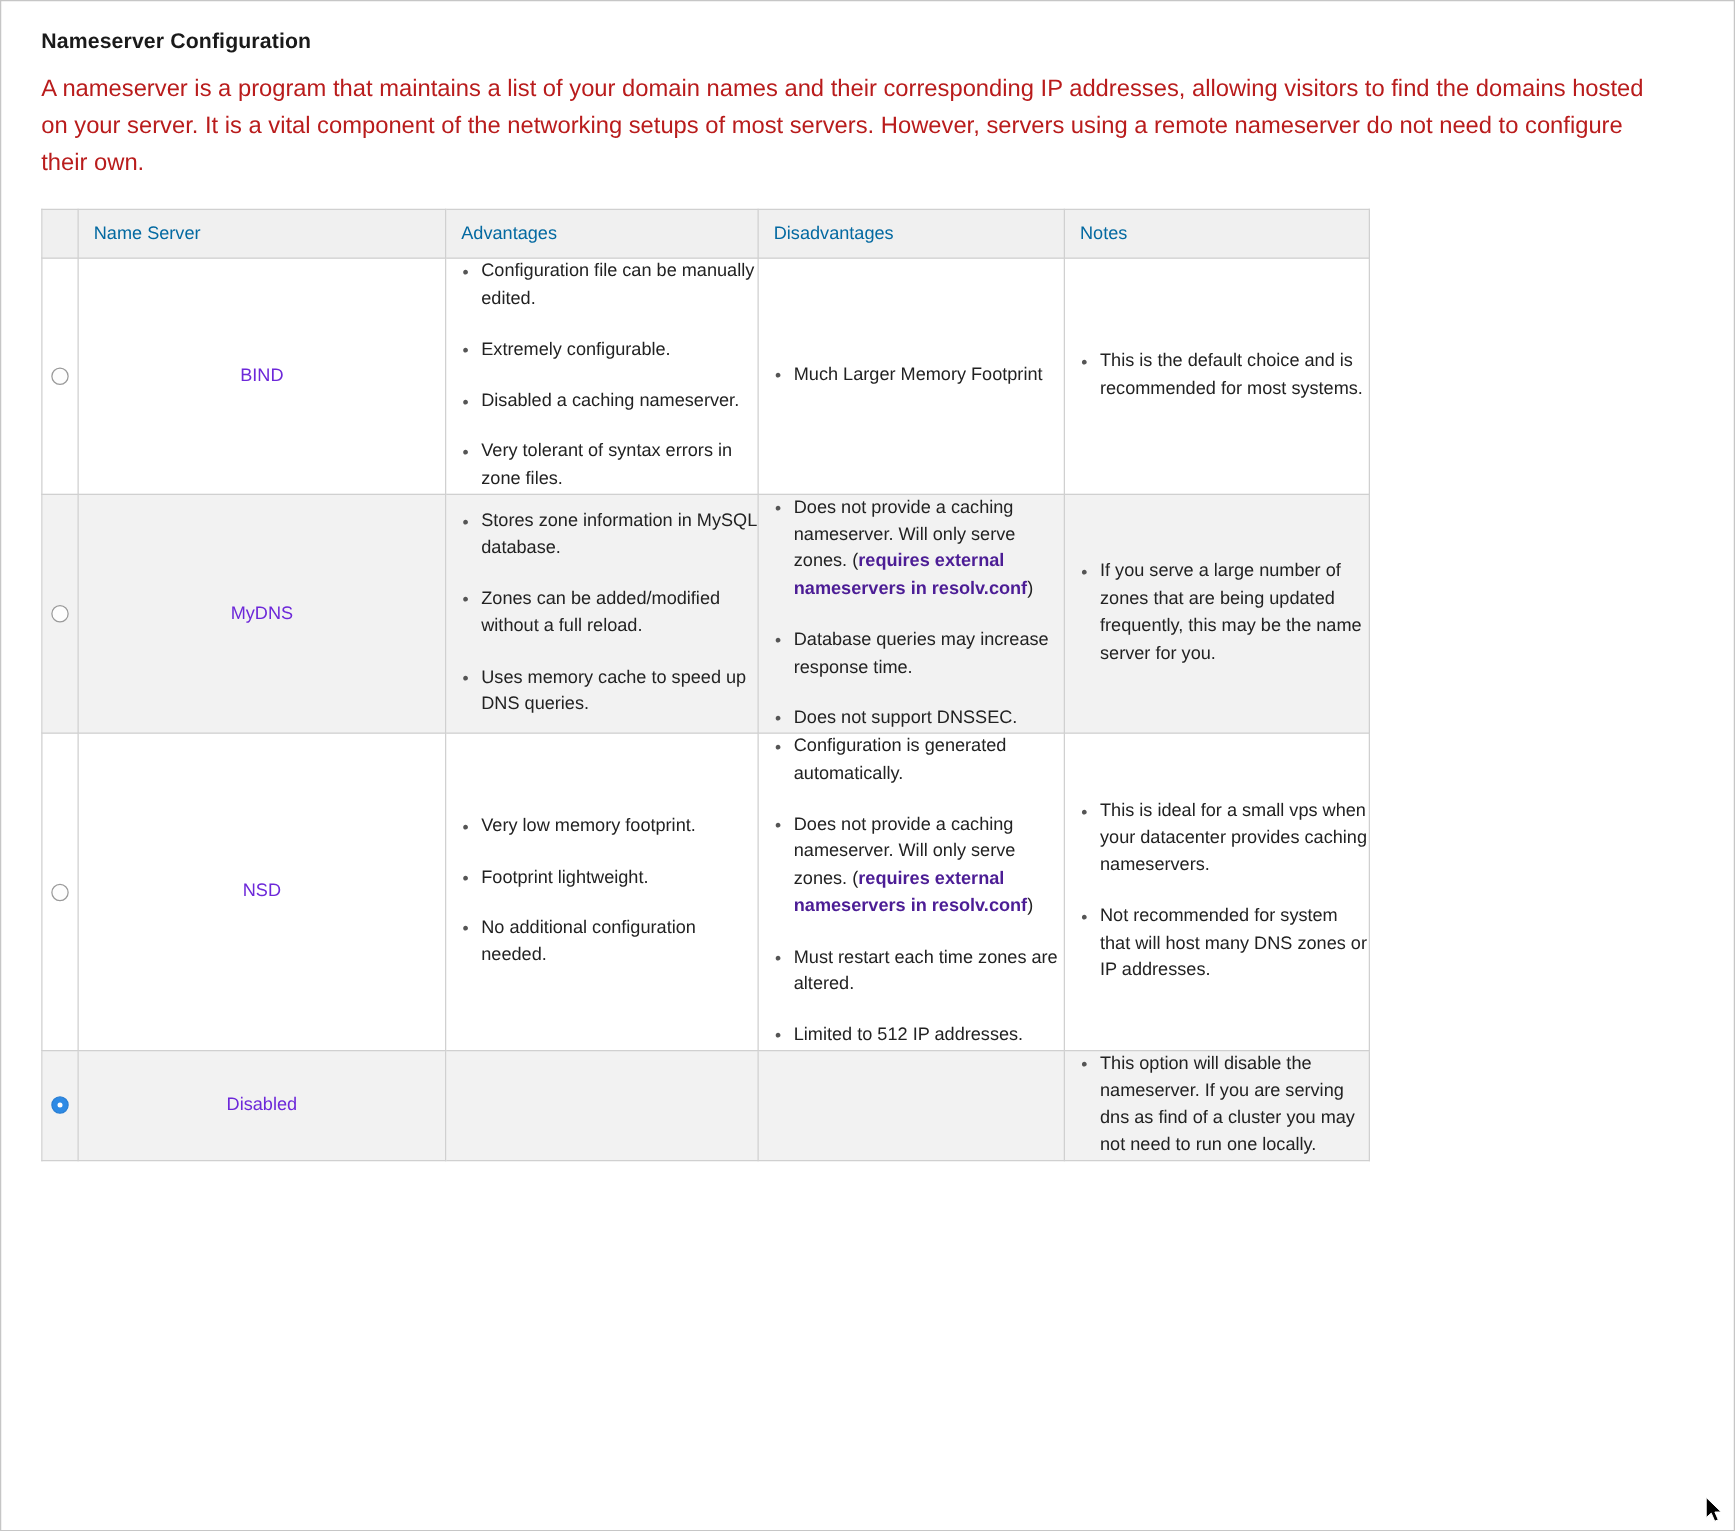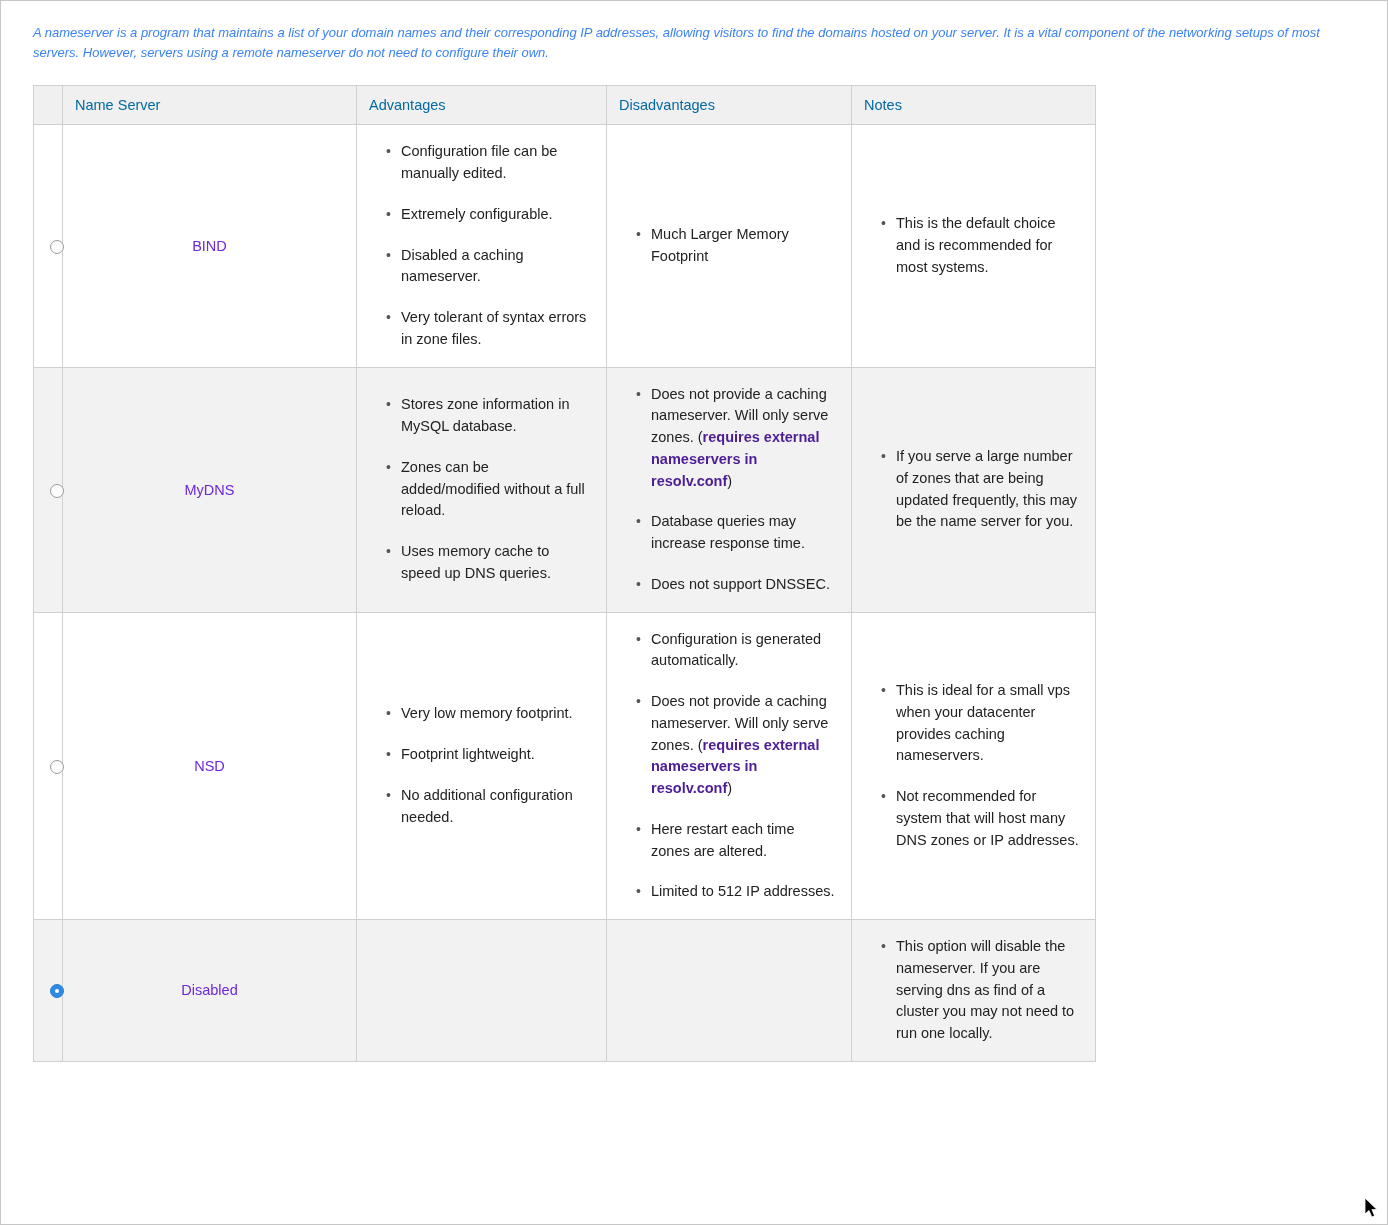--- a/index.html
+++ b/index.html
@@ -21,44 +21,43 @@
     padding: 22px 30px 0 32px;
   }
   .title {
     font-size: 17px;
     font-weight: bold;
     color: #1a1a1a;
     margin: 0 0 14px 0;
     letter-spacing: 0.1px;
   }
   .intro {
-    font-style: italic;
-    font-size: 13px;
+    font-size: 19px;
     line-height: 1.55;
-    color: #3b82f6;
+    color: #b91c1c;
     margin: 0 0 22px 0;
     max-width: 1300px;
   }
   .subintro {
     font-size: 14.5px;
     color: #222;
     margin: 0 0 16px 0;
   }
   table.ns-table {
     border-collapse: collapse;
     width: 1062px;
     table-layout: fixed;
     font-size: 14.5px;
     color: #222;
   }
   table.ns-table th,
   table.ns-table td {
     border: 1px solid #d0d0d0;
     vertical-align: middle;
-    padding: 16px;
+    padding: 0;
   }
   table.ns-table thead th {
     background: #f0f0f0;
     text-align: left;
     font-weight: normal;
     color: #0369a1;
     height: 38px;
     padding: 0 12px;
     font-size: 14.5px;
   }
@@ -145,20 +144,21 @@
     height: 0;
   }
   .cursor svg { display: block; }
   .empty-cell { height: 100%; }
 </style>
 </head>
 <body>
 
 <div class="page">
   <div class="content">
+    <h1 class="title">Nameserver Configuration</h1>
     <p class="intro">A nameserver is a program that maintains a list of your domain names and their corresponding IP addresses, allowing visitors to find the domains hosted on your server. It is a vital component of the networking setups of most servers. However, servers using a remote nameserver do not need to configure their own.</p>
 
     <table class="ns-table">
       <colgroup>
         <col class="c-radio">
         <col class="c-name">
         <col class="c-adv">
         <col class="c-dis">
         <col class="c-notes">
       </colgroup>
@@ -233,21 +233,21 @@
             <ul class="bullets">
               <li>Very low memory footprint.</li>
               <li>Footprint lightweight.</li>
               <li>No additional configuration needed.</li>
             </ul>
           </td>
           <td class="list-cell">
             <ul class="bullets">
               <li>Configuration is generated automatically.</li>
               <li><span>Does not provide a caching nameserver. Will only serve zones. (</span><a class="inline-link" href="#">requires external nameservers in resolv.conf</a><span>)</span></li>
-              <li>Here restart each time zones are altered.</li>
+              <li>Must restart each time zones are altered.</li>
               <li>Limited to 512 IP addresses.</li>
             </ul>
           </td>
           <td class="list-cell">
             <ul class="bullets">
               <li>This is ideal for a small vps when your datacenter provides caching nameservers.</li>
               <li>Not recommended for system that will host many DNS zones or IP addresses.</li>
             </ul>
           </td>
         </tr>

